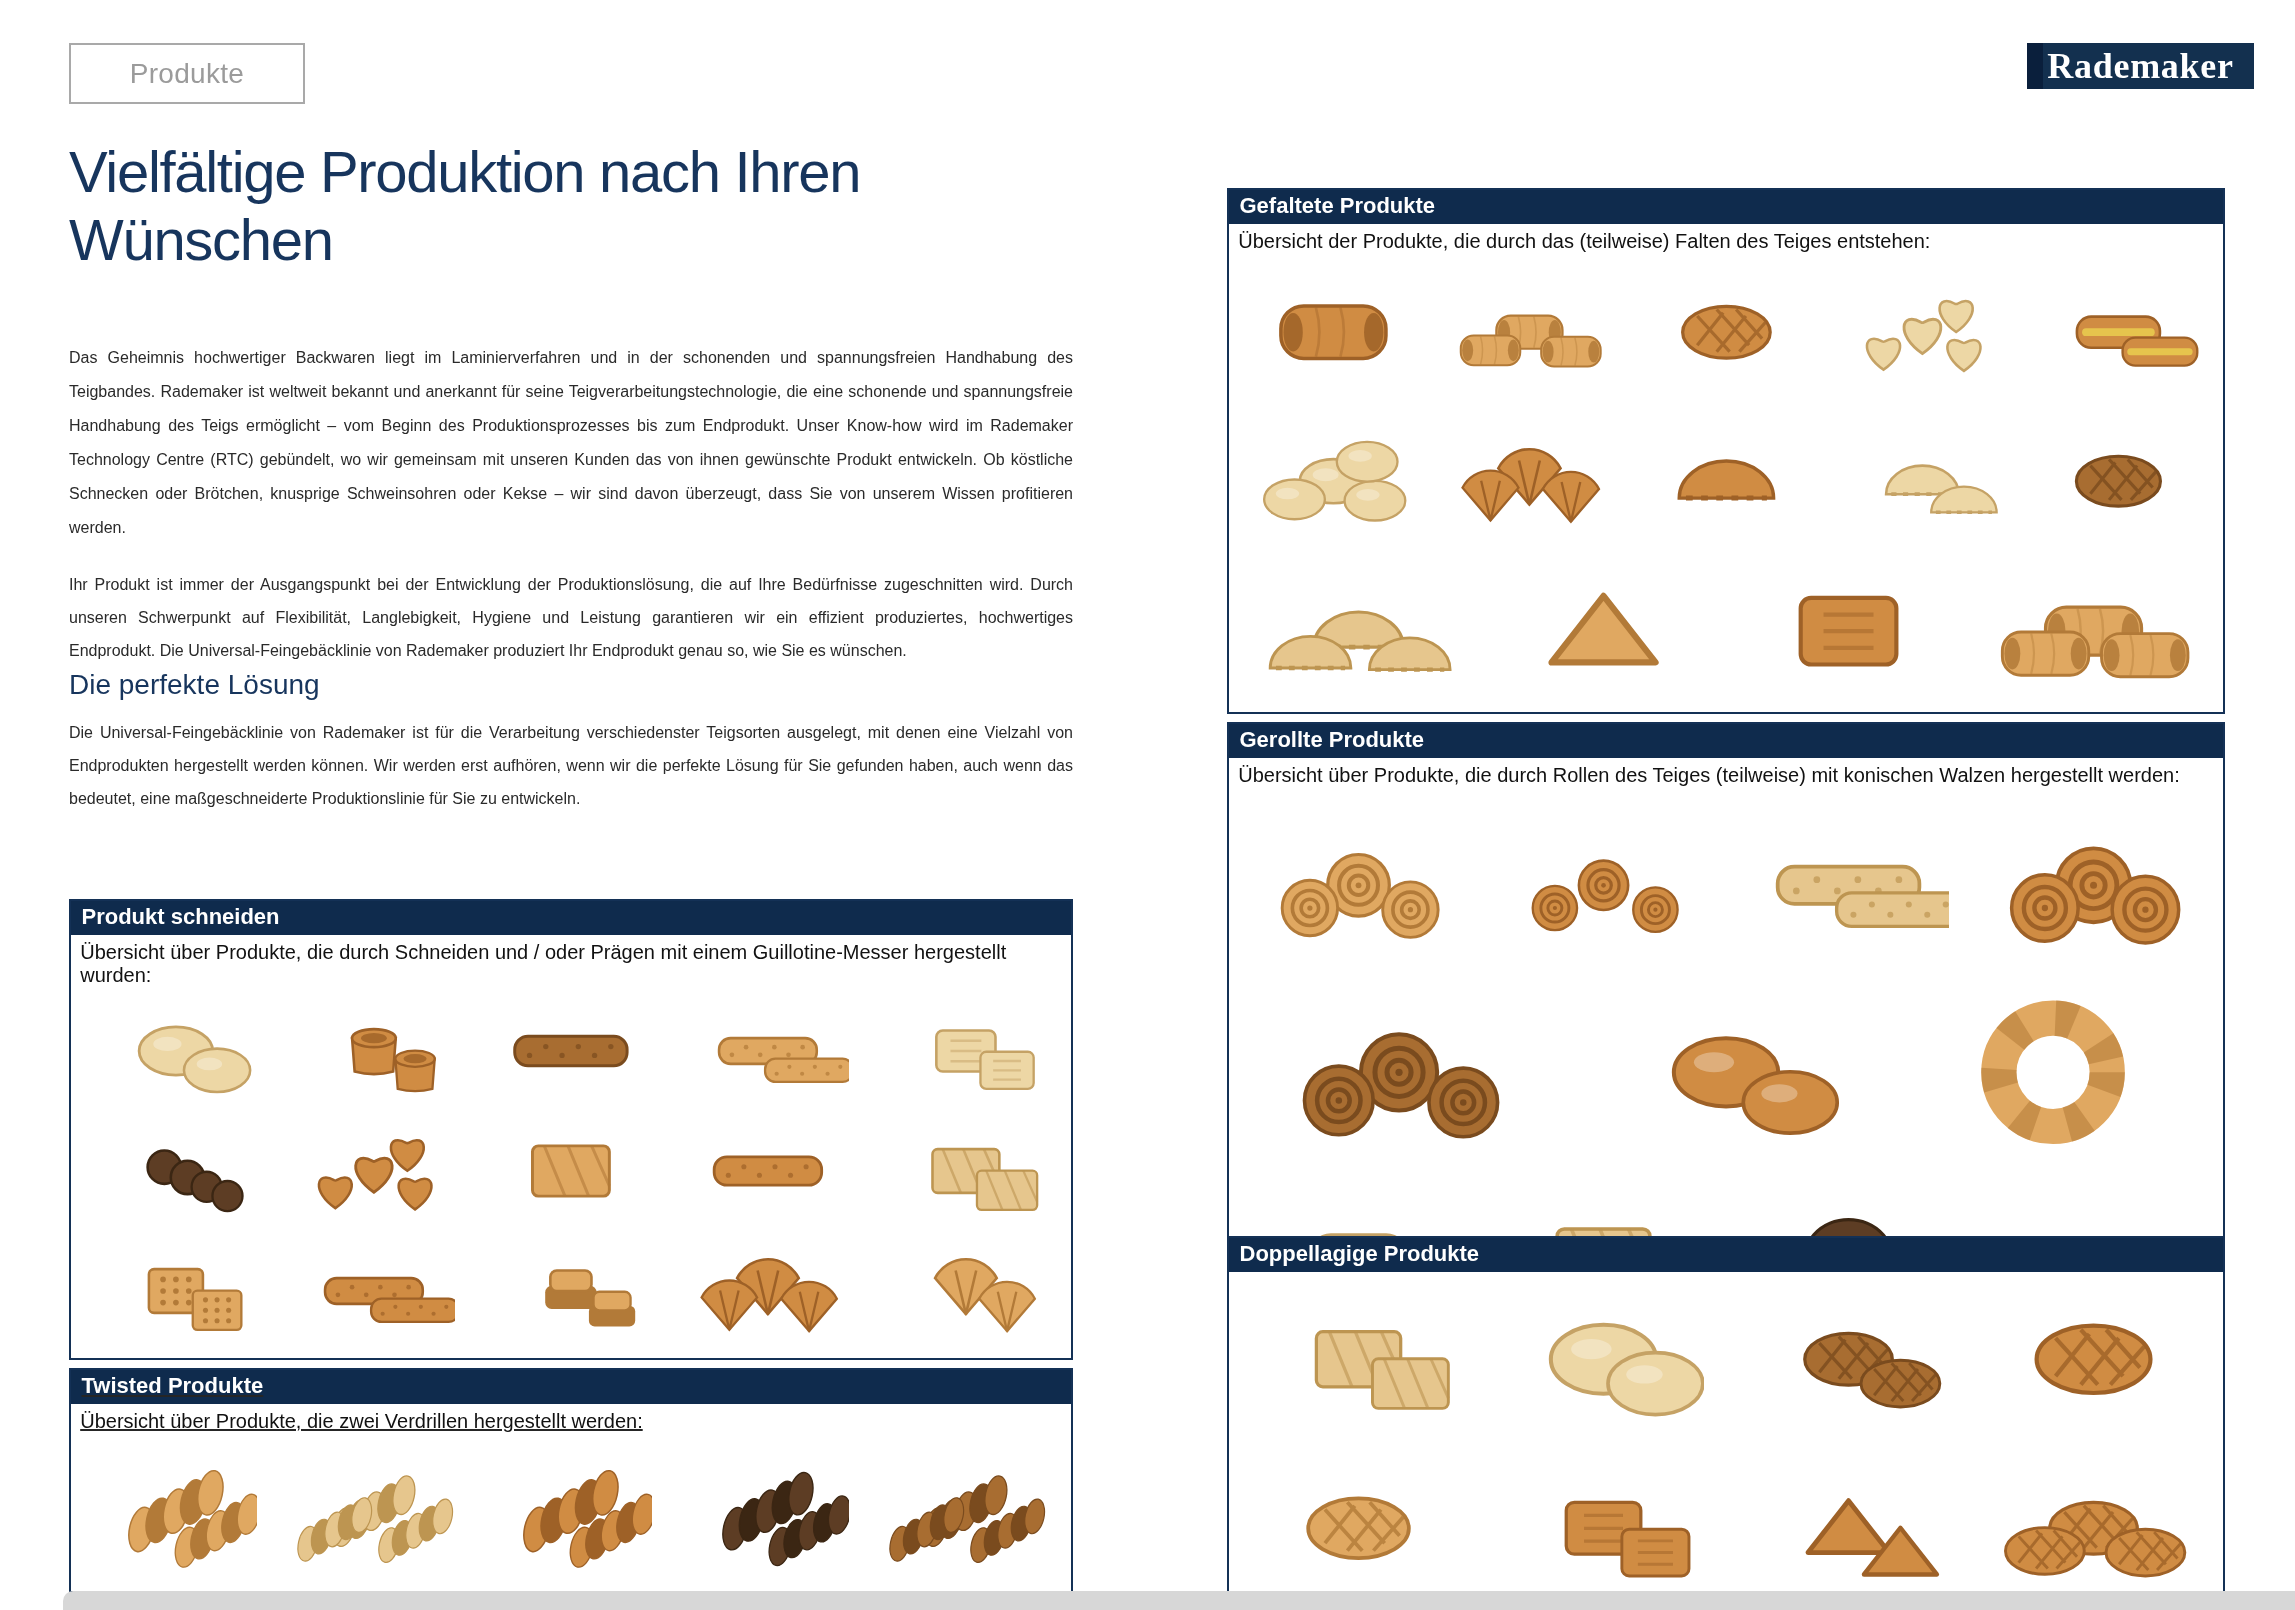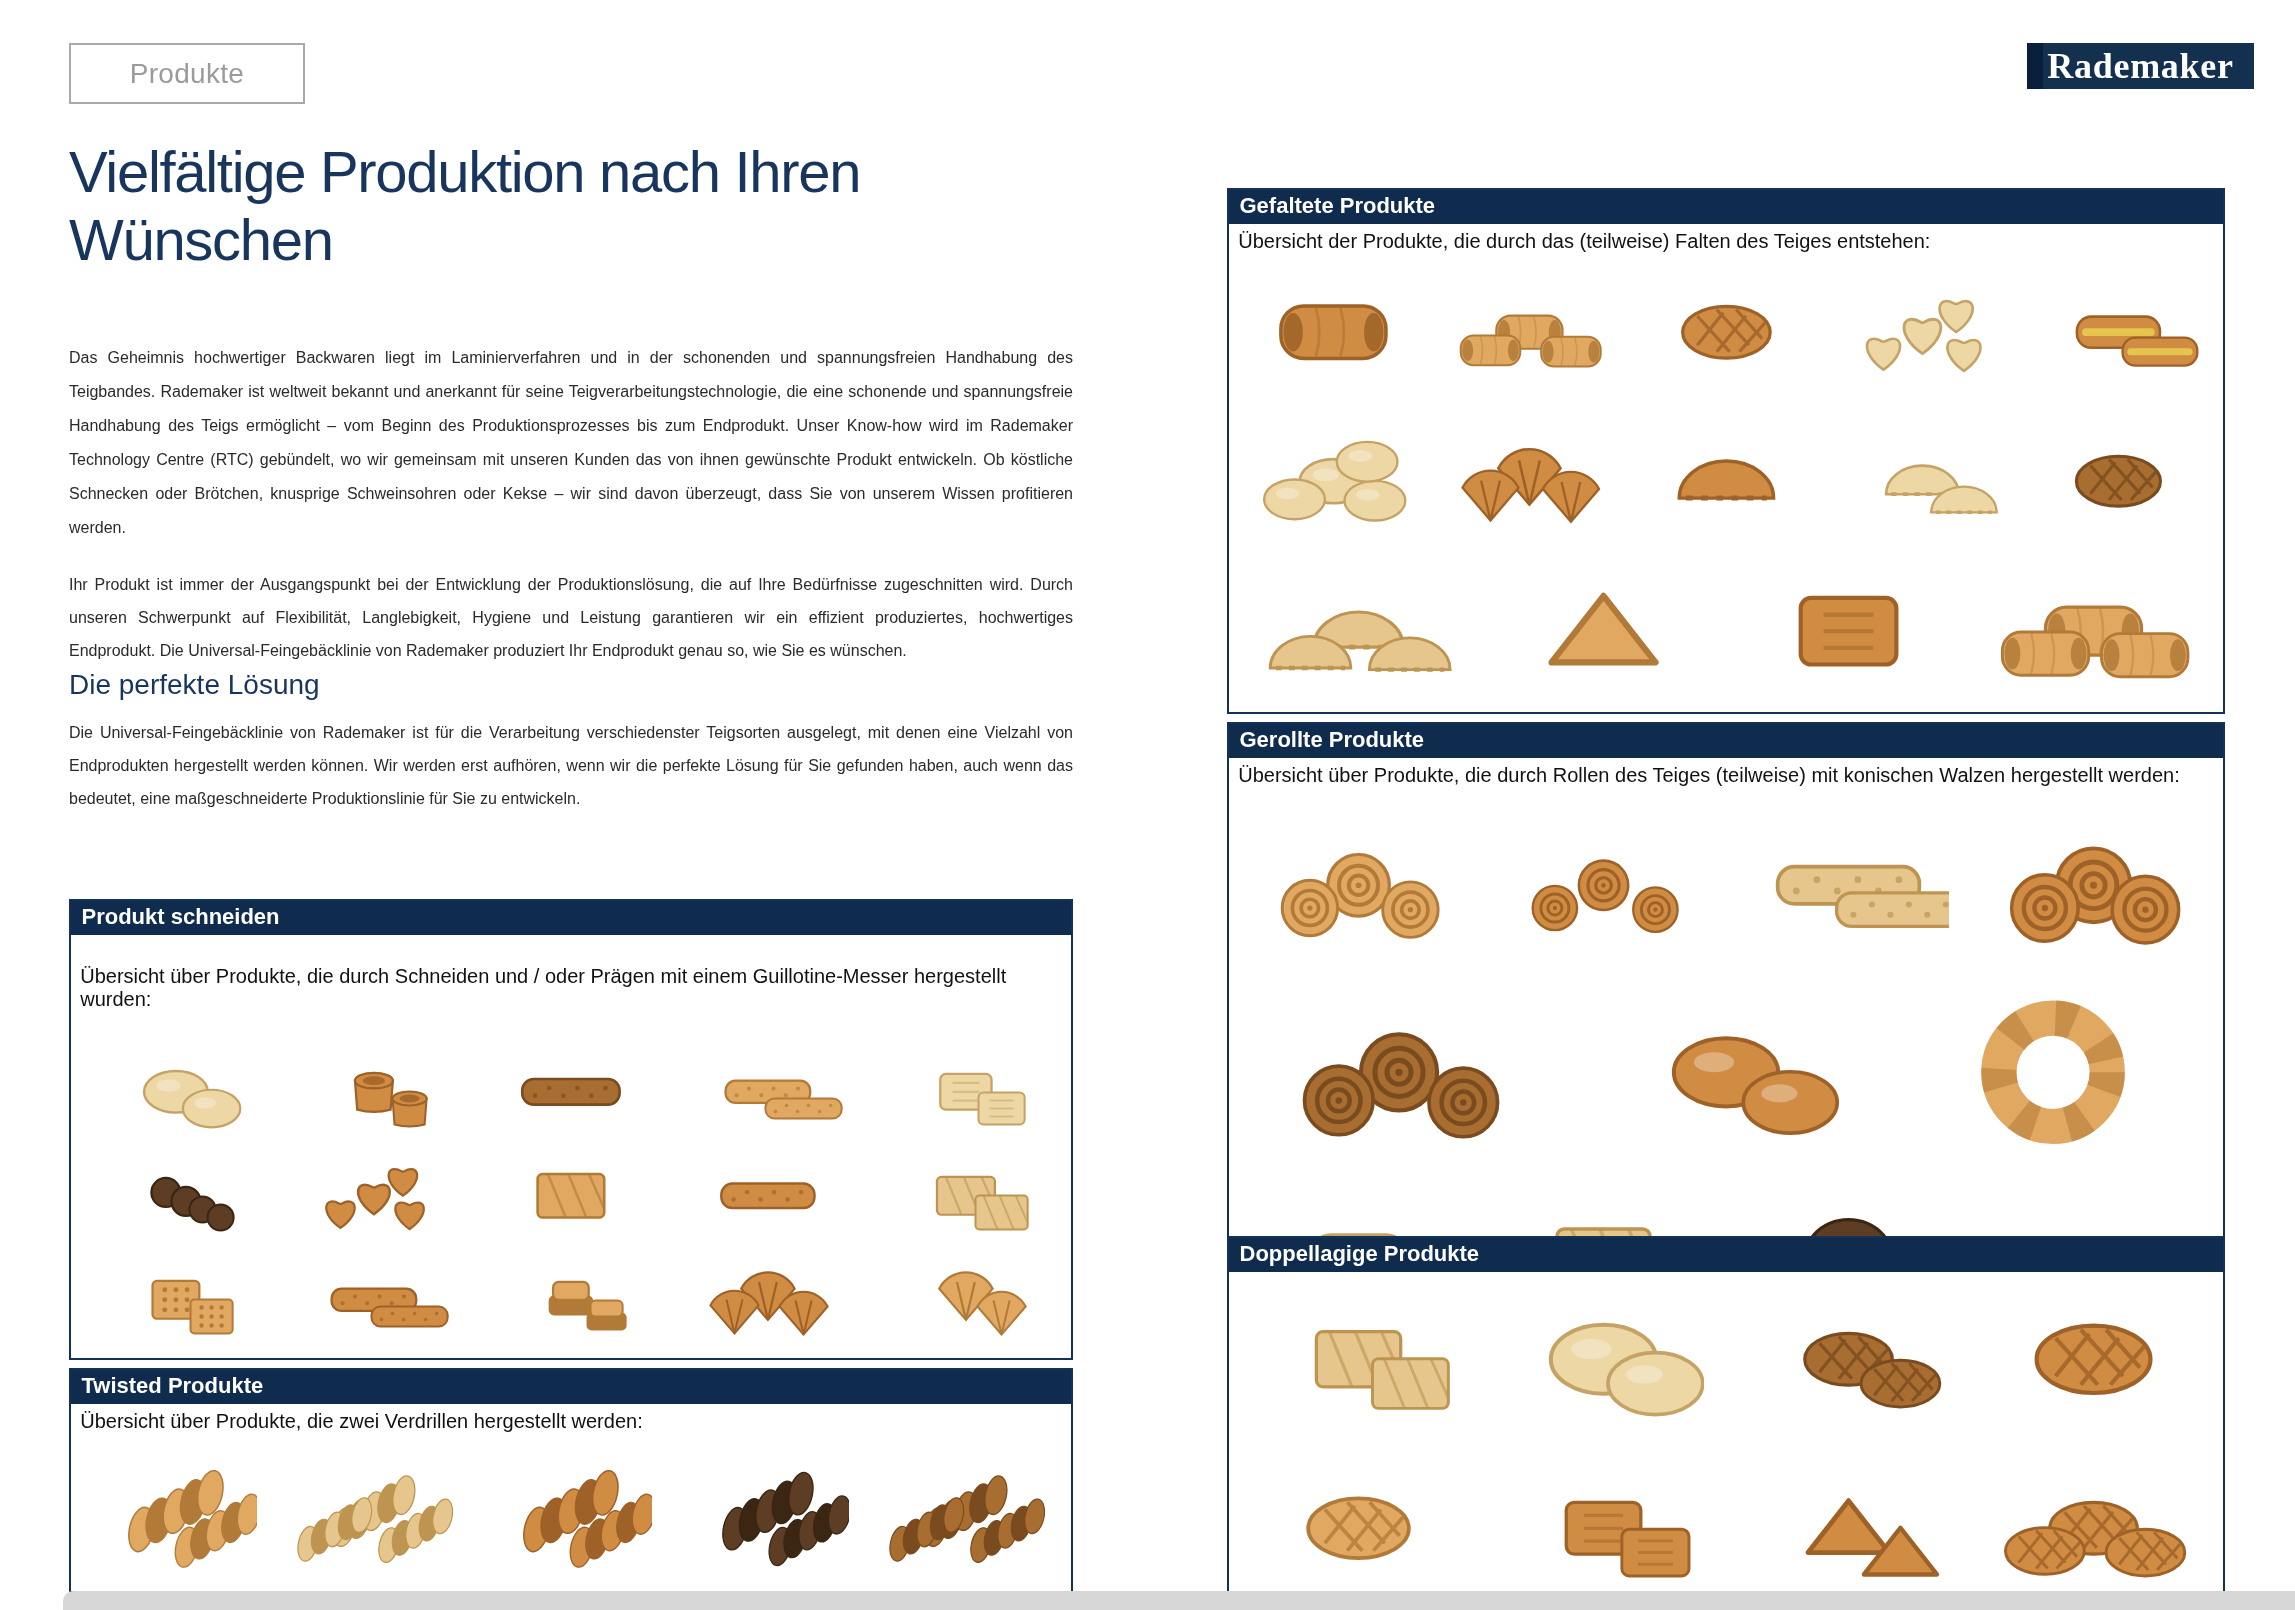--- a/index.html
+++ b/index.html
@@ -34,22 +34,22 @@
   .pbox{position:absolute;border:2.6px solid #143156;background:#ffffff;box-sizing:border-box;
         display:flex;flex-direction:column;margin-top:42px;}
   .pbox-header{background:#0f2b4d;color:#ffffff;font-weight:700;font-size:22px;
         padding:3.3px 10.5px 4.6px;flex:0 0 auto;}
   .pbox-sub{font-size:20px;color:#111111;padding:6.6px 9.2px 1.3px;flex:0 0 auto;}
   .gallery{flex:1 1 auto;display:flex;flex-direction:column;padding:2.6px 6.6px 6.6px;min-height:0;}
   .g-row{flex:1 1 0;display:flex;align-items:center;min-height:0;}
   .cell{flex:1 1 0;display:flex;align-items:center;justify-content:center;min-height:0;height:100%;}
   .cell svg{width:82%;height:90%;}
 
-  #box-schneiden{left:69px; top:857px; width:1004px; height:461px;gap:24px;}
-  #box-twisted  {left:69px; top:1326px; width:1004px; height:225px;}
+  #box-schneiden{left:69px; top:857px; width:1004px; height:461px;}
+  #box-twisted  {left:69px; top:1326px; width:1004px; height:225px;text-decoration:underline;}
   #box-gefaltete{left:1227px;top:146px;  width:998px; height:526px;}
   #box-gerollte {left:1227px;top:680px; width:998px; height:640px;}
   #box-doppel   {left:1227px;top:1194px; width:998px; height:386px;}
 
   
   .footer-bar{position:absolute;left:63px;top:1591px;width:2233px;height:20px;
         background:#d7d7d7;border-top-left-radius:10px;}
 </style>
 </head>
 <body>

